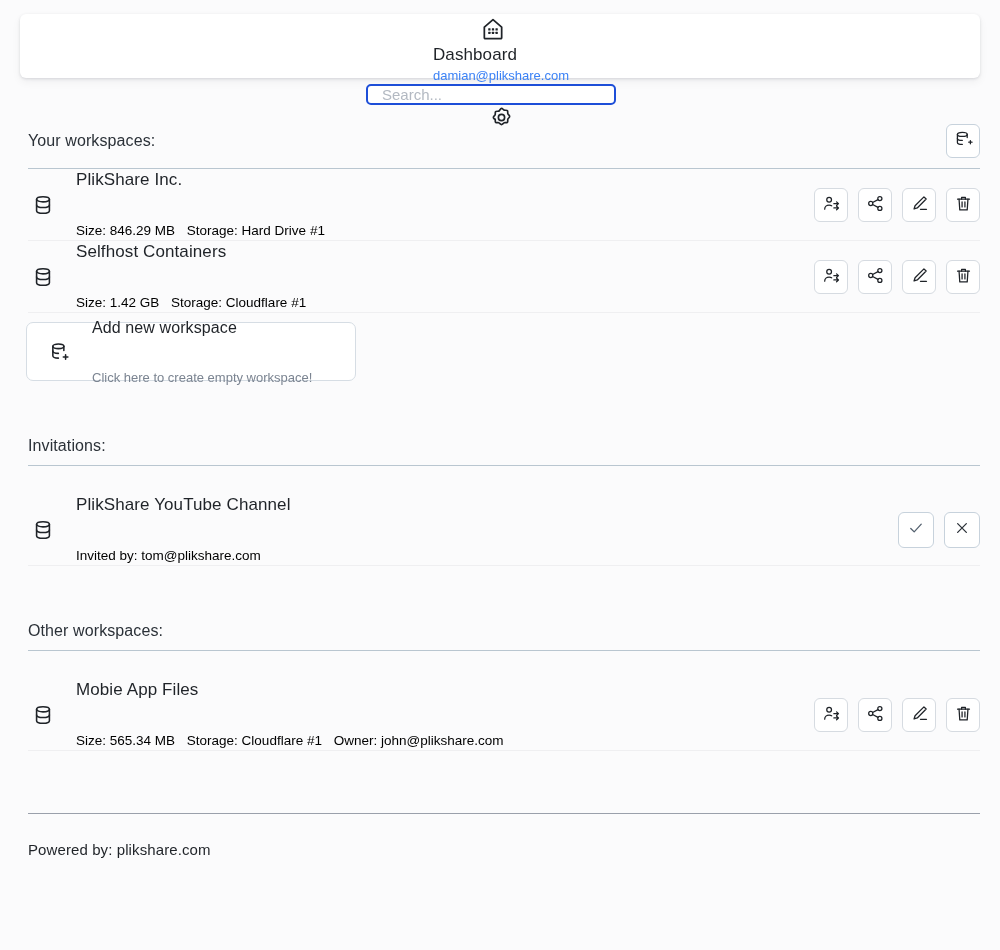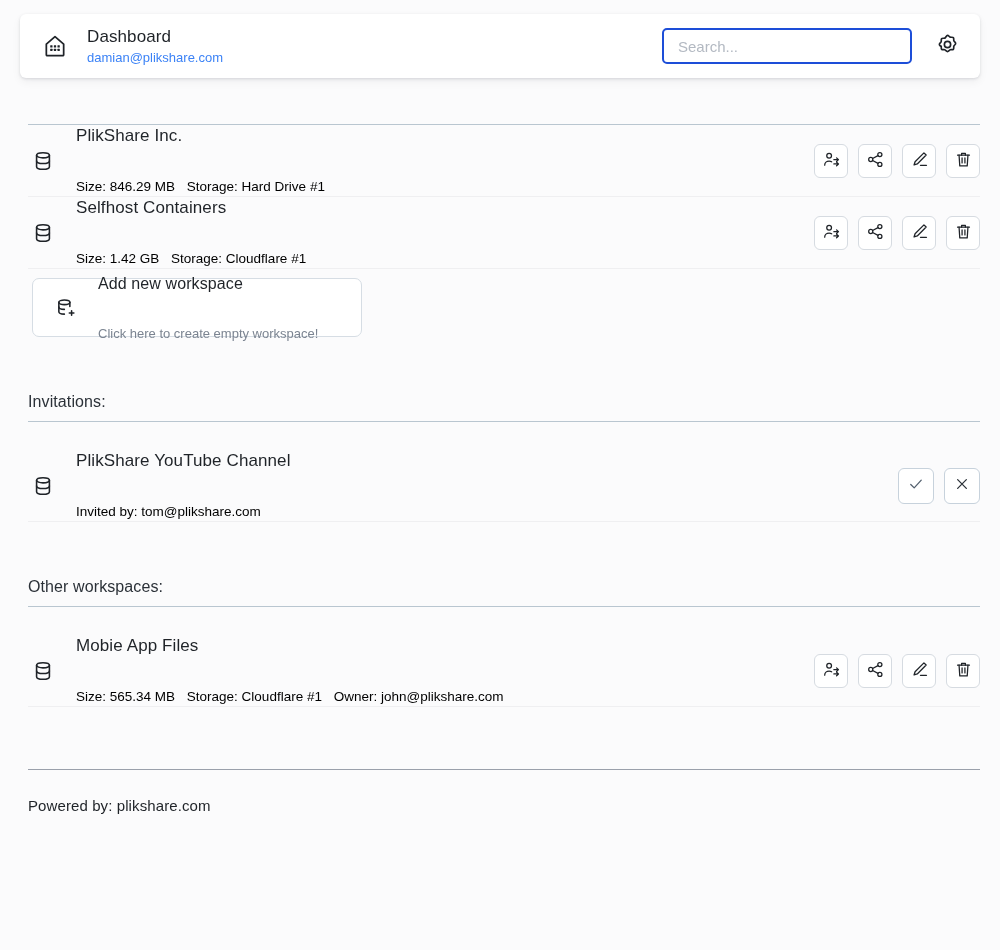--- a/index.html
+++ b/index.html
@@ -26,20 +26,21 @@
     left: 20px;
     top: 14px;
     width: 960px;
     height: 64px;
     background: #ffffff;
     border-radius: 6px;
     box-shadow: 0 1px 3px rgba(16,24,40,0.13), 0 4px 10px rgba(16,24,40,0.05);
     display: flex;
     align-items: center;
     padding: 0 18px 0 20px;
+    flex-direction: column;
   }
 
   .home-icon {
     width: 30px;
     height: 30px;
     flex: 0 0 30px;
     display: flex;
     align-items: center;
     justify-content: center;
     margin-right: 17px;
@@ -202,21 +203,21 @@
   }
   .action-btn.accept,
   .action-btn.reject {
     width: 36px;
     height: 36px;
     border-color: #c7d2dc;
   }
 
   
   .add-card {
-    margin-left: 12px;
+    margin-left: 6px;
     margin-top: 9px;
     width: 330px;
     height: 59px;
     border: 1px solid #d6dde4;
     border-radius: 7px;
     background: #ffffff;
     display: flex;
     align-items: center;
     padding-left: 18px;
     cursor: pointer;
@@ -289,20 +290,34 @@
         </svg>
       </span>
     </button>
   </div>
 
   <div class="content">
 
     <div class="section">
       <div class="spacer-md"></div>
 
+      <div class="section-head">
+        <div class="section-title">Your workspaces:</div>
+        <button class="icon-square-btn">
+          <span>
+            <svg width="19" height="19" viewBox="0 0 24 24" fill="none" stroke="#1f2328" stroke-width="1.6" stroke-linecap="round" stroke-linejoin="round">
+              <ellipse cx="10.5" cy="5.6" rx="6.2" ry="2.5"></ellipse>
+              <path d="M4.3 5.6v5.1c0 1.38 2.78 2.5 6.2 2.5"></path>
+              <path d="M4.3 10.7v5.1c0 1.38 2.78 2.5 6.2 2.5"></path>
+              <path d="M16.7 5.6v4"></path>
+              <path d="M18.6 15.4h4.2M20.7 13.3v4.2"></path>
+            </svg>
+          </span>
+        </button>
+      </div>
 
       <div class="rule-strong"></div>
 
       <div class="row">
         <div class="row-icon">
           <svg width="22" height="22" viewBox="0 0 24 24" fill="none" stroke="#1f2328" stroke-width="1.7" stroke-linecap="round" stroke-linejoin="round">
             <ellipse cx="12" cy="5.8" rx="7" ry="2.8"></ellipse>
             <path d="M5 5.8v12.4c0 1.55 3.13 2.8 7 2.8s7-1.25 7-2.8V5.8"></path>
             <path d="M5 12c0 1.55 3.13 2.8 7 2.8s7-1.25 7-2.8"></path>
           </svg>

